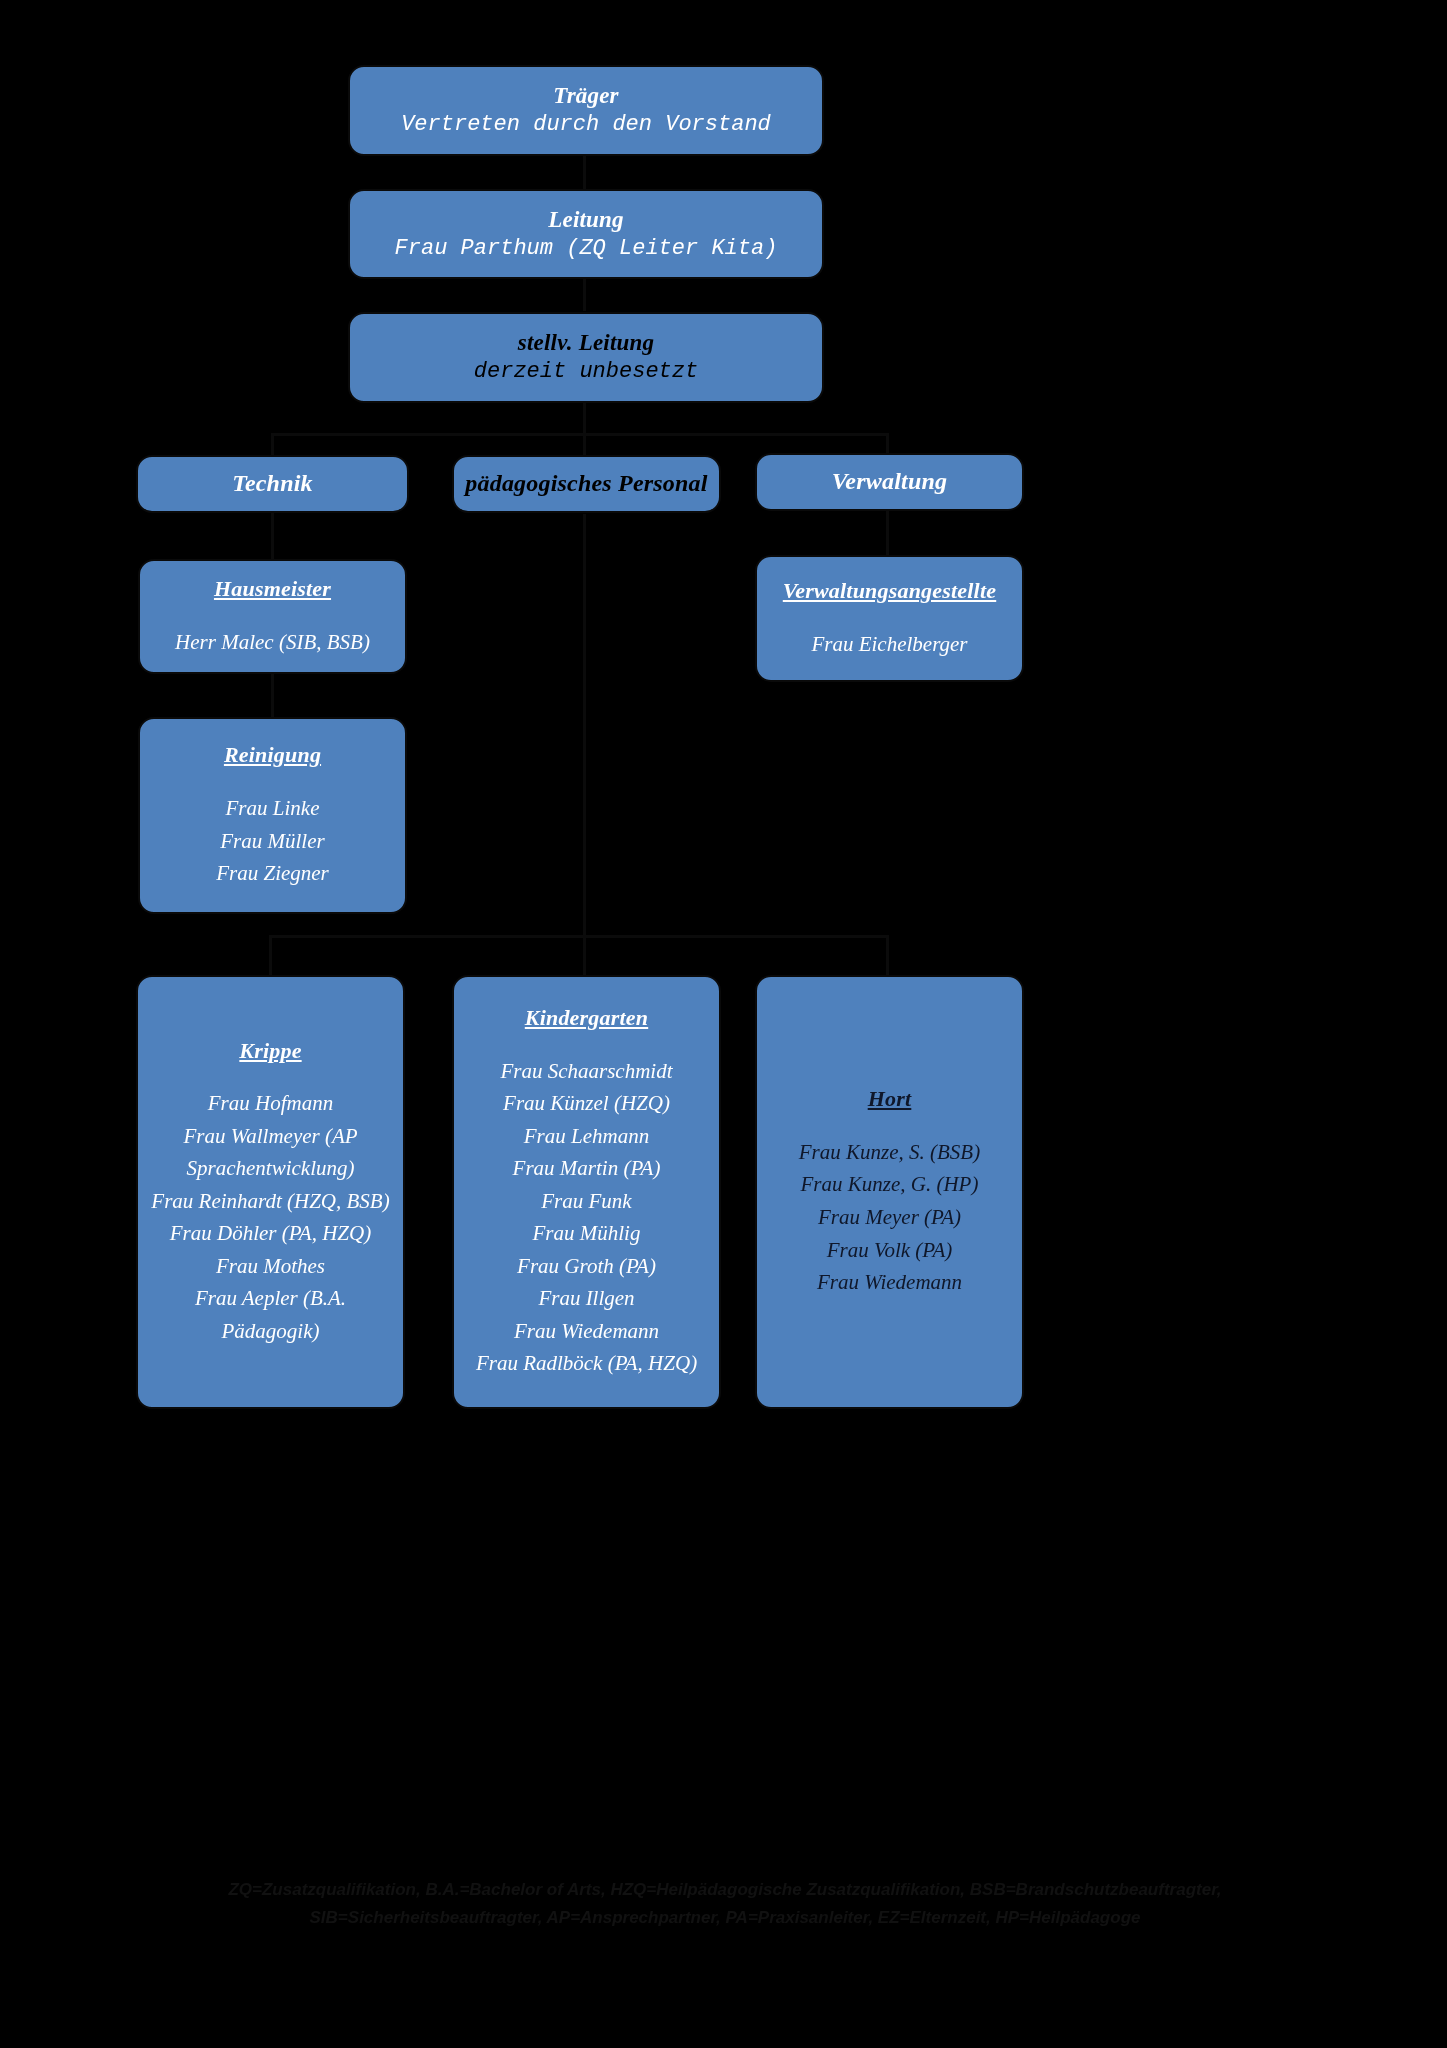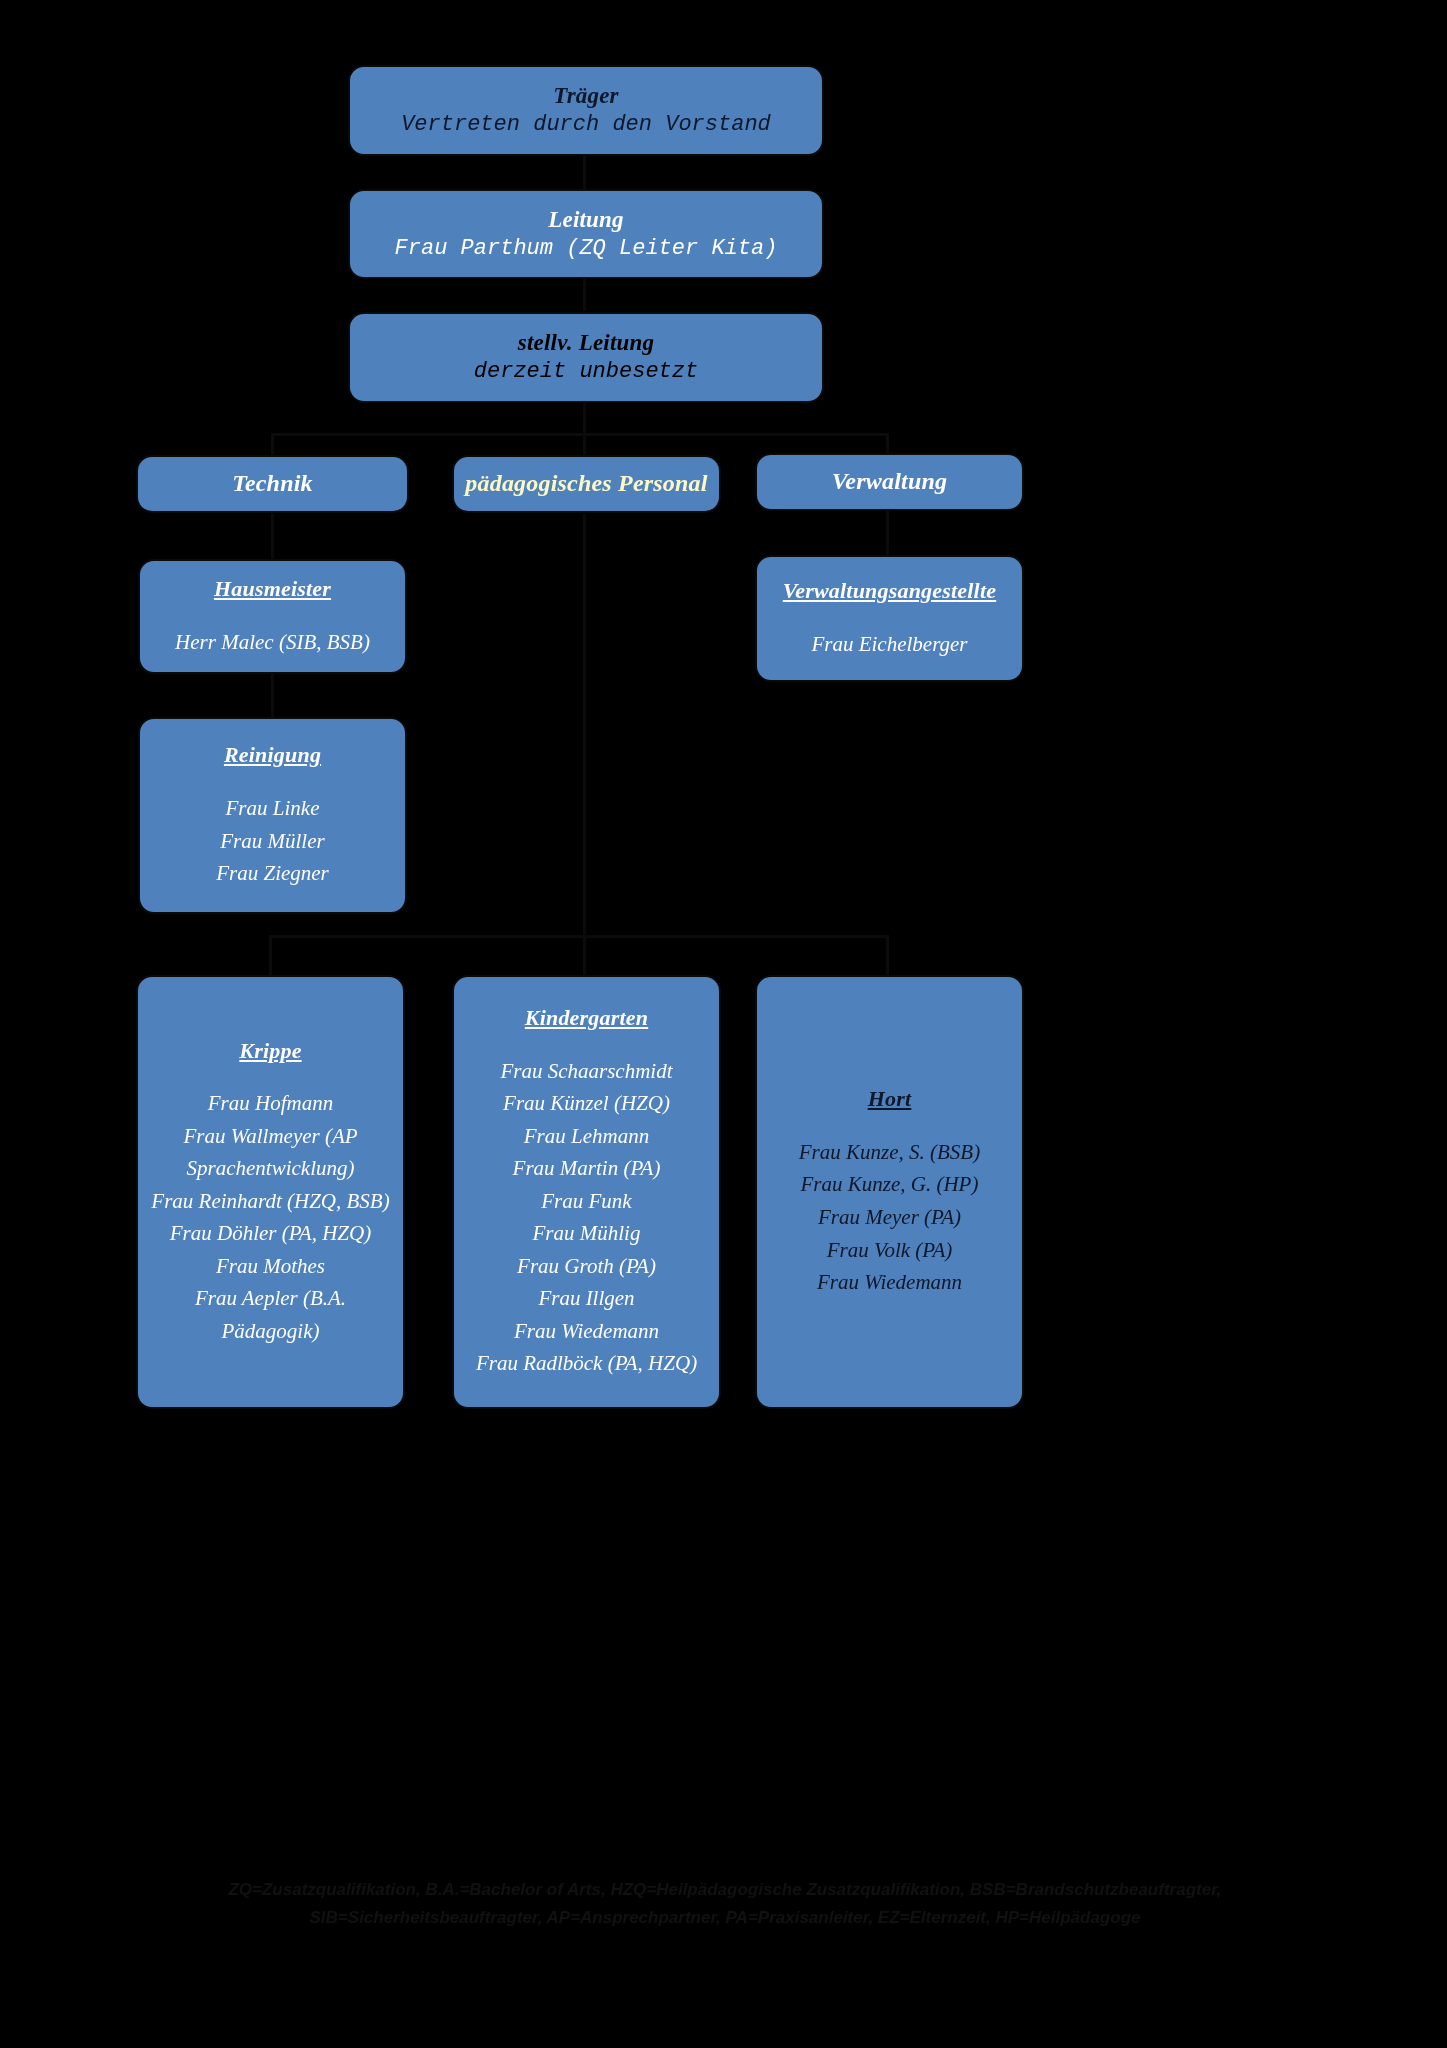--- a/index.html
+++ b/index.html
@@ -114,40 +114,40 @@
   <div class="connector" style="left:271px; top:673px; width:3px; height:45px;"></div>
 
   <div class="connector" style="left:886px; top:510px; width:3px; height:45px;"></div>
 
   <div class="connector" style="left:583px; top:514px; width:3px; height:423px;"></div>
   <div class="connector" style="left:269px; top:935px; width:620px; height:3px;"></div>
   <div class="connector" style="left:269px; top:935px; width:3px; height:40px;"></div>
   <div class="connector" style="left:583px; top:935px; width:3px; height:40px;"></div>
   <div class="connector" style="left:886px; top:935px; width:3px; height:40px;"></div>
 
-  <div class="node" style="left: 348px; top: 65px; width: 476px; height: 91px; background: rgb(79, 129, 189); border-color: rgb(10, 10, 10); color: #0f172a;">
+  <div class="node" style="left: 348px; top: 65px; width: 476px; height: 91px; background: rgb(79, 129, 189); border-color: rgb(10, 10, 10); color: #ffffff;">
     <div class="title">Träger</div>
     <div class="sub">Vertreten durch den Vorstand</div>
   </div>
 
   <div class="node" style="left: 348px; top: 189px; width: 476px; height: 90px; background: rgb(79, 129, 189); border-color: rgb(10, 10, 10); color: rgb(255, 255, 255);">
     <div class="title">Leitung</div>
     <div class="sub">Frau Parthum (ZQ Leiter Kita)</div>
   </div>
 
   <div class="node" style="left: 348px; top: 312px; width: 476px; height: 91px; background: rgb(79, 129, 189); border-color: rgb(10, 10, 10); color: #000000;">
     <div class="title">stellv. Leitung</div>
     <div class="sub">derzeit unbesetzt</div>
   </div>
 
   <div class="node" style="left: 136px; top: 455px; width: 273px; height: 58px; background: rgb(79, 129, 189); border-color: rgb(10, 10, 10); color: rgb(255, 255, 255);">
     <div class="title plain">Technik</div>
   </div>
 
-  <div class="node" style="left: 452px; top: 455px; width: 269px; height: 58px; background: rgb(79, 129, 189); border-color: rgb(10, 10, 10); color: #fef9c3;">
+  <div class="node" style="left: 452px; top: 455px; width: 269px; height: 58px; background: rgb(79, 129, 189); border-color: rgb(10, 10, 10); color: #000000;">
     <div class="title plain">pädagogisches Personal</div>
   </div>
 
   <div class="node" style="left: 755px; top: 453px; width: 269px; height: 58px; background: rgb(79, 129, 189); border-color: rgb(10, 10, 10); color: rgb(255, 255, 255);">
     <div class="title plain">Verwaltung</div>
   </div>
 
   <div class="node" style="left: 138px; top: 559px; width: 269px; height: 115px; background: rgb(79, 129, 189); border-color: rgb(10, 10, 10); color: rgb(255, 255, 255);">
     <div class="title underline">Hausmeister</div>
     <div class="gap"></div>

